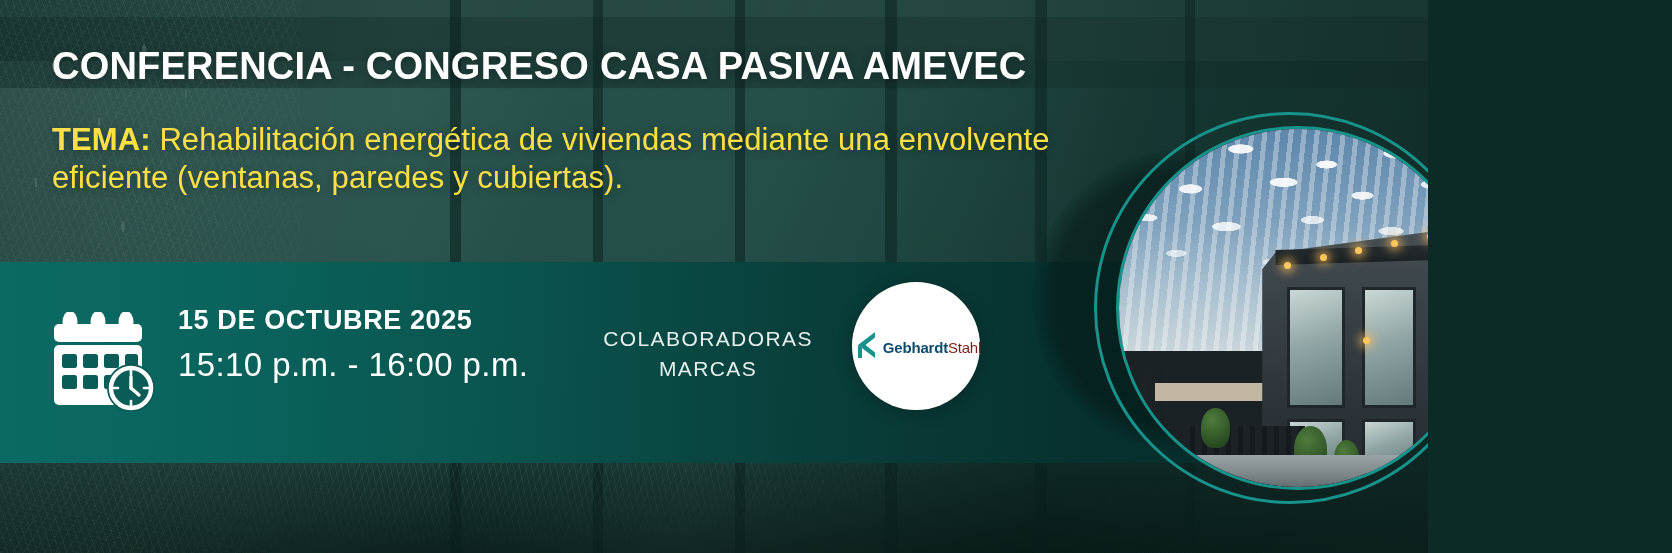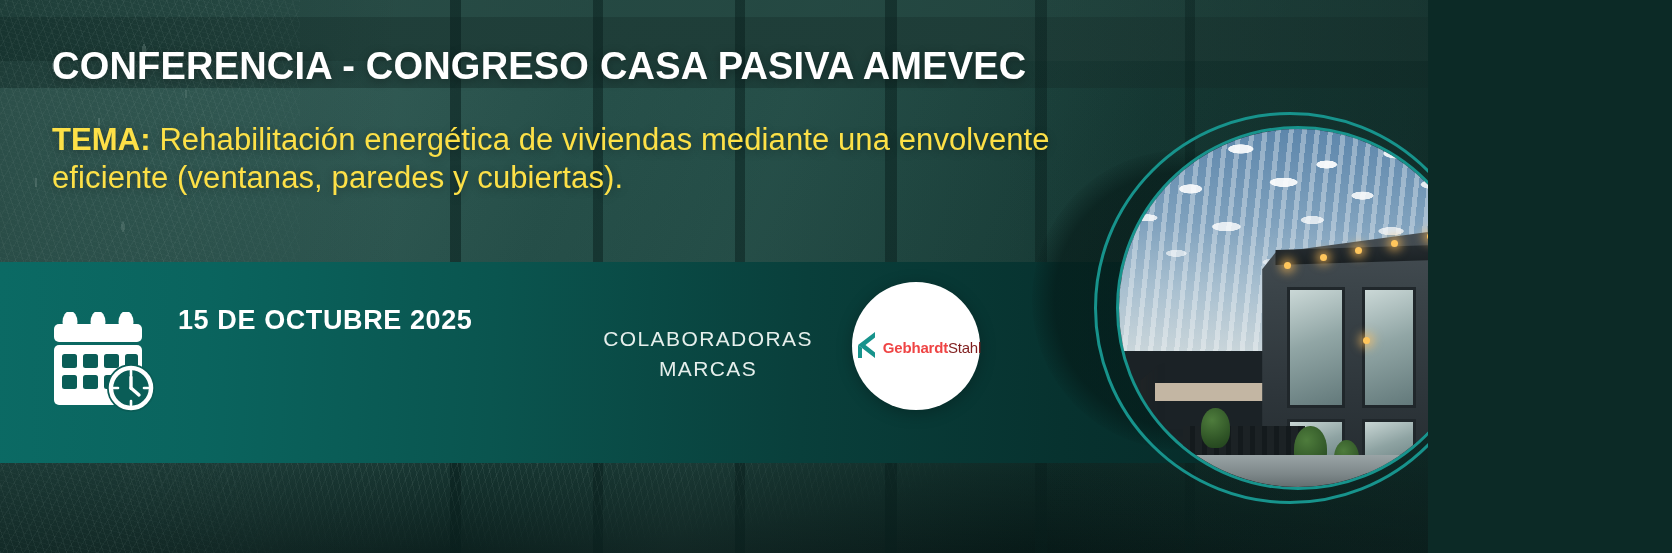--- a/index.html
+++ b/index.html
@@ -178,21 +178,21 @@
     align-items: center;
     gap: 6px;
     transform: translateY(1px);
   }
   .logo-mark { flex: 0 0 auto; }
   .logo-text {
     font-size: 15px;
     letter-spacing: -.2px;
     white-space: nowrap;
   }
-  .logo-text .b1 { font-weight: 700; color: #ef4444; }
+  .logo-text .b1 { font-weight: 700; color: #0c4a6e; }
   .logo-text .b2 { font-weight: 400; color: #7f1d1d; }
 
   
   .circle-stack {
     position: absolute;
     right: -58px;
     top: 112px;
     width: 392px;
     height: 392px;
   }
@@ -366,20 +366,21 @@
         </g>
         <g stroke="#ffffff" stroke-width="3.4" stroke-linecap="round">
           <line x1="83" y1="76" x2="83" y2="65"></line>
           <line x1="83" y1="76" x2="91" y2="83"></line>
         </g>
       </svg>
     </div>
 
     <div class="datetime">
       <div class="date-line">15 DE OCTUBRE 2025</div>
+      <div class="time-line">15:10 p.m. - 16:00 p.m.</div>
     </div>
 
     <div class="brands-label">
       <div>COLABORADORAS</div>
       <div>MARCAS</div>
     </div>
   </div>
 
   <div class="logo-bubble">
     <div class="logo-row">

